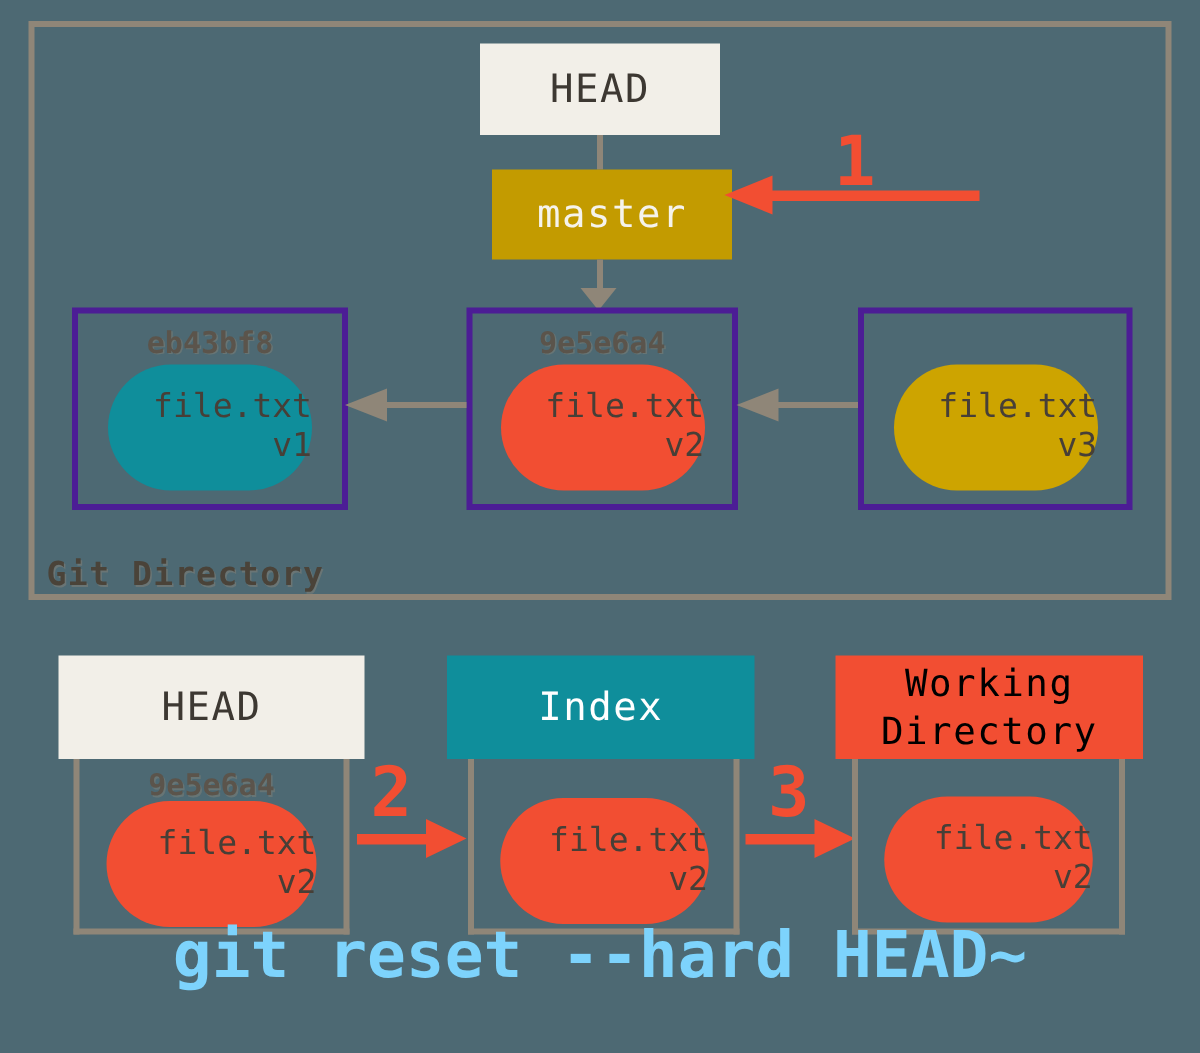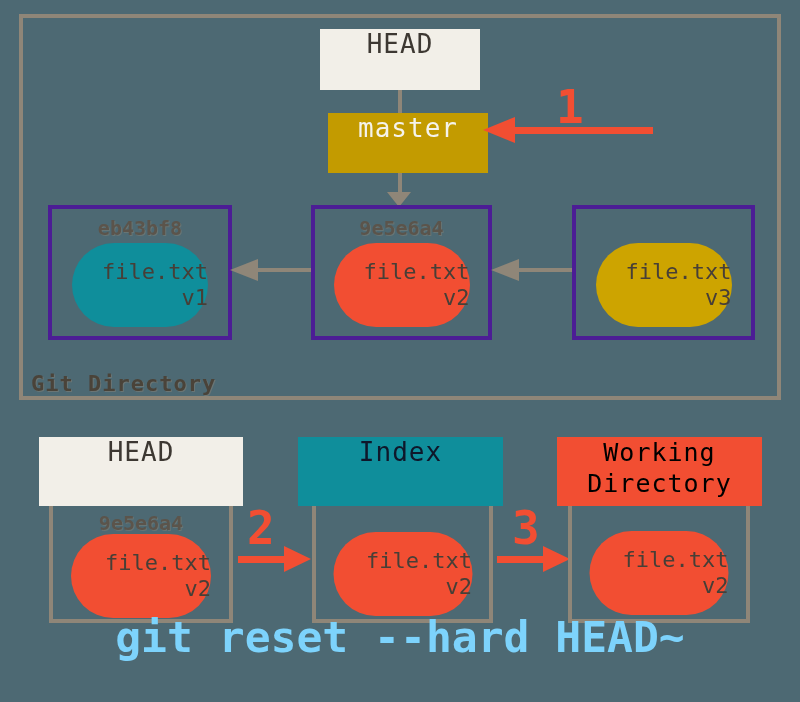--- a/index.html
+++ b/index.html
@@ -9,25 +9,25 @@
     font-family:"DejaVu Sans Mono","Liberation Mono",monospace;
   }
   .abs{position:absolute;box-sizing:border-box;}
 
   
   .repo-box{left:19px;top:14px;width:762px;height:386px;border:4px solid #8F8678;}
   .repo-label{left:31px;top:371px;font-size:22px;font-weight:700;color:#4A4339;
               text-shadow:1px 1px 0 rgba(143,134,120,.45);letter-spacing:1px;}
 
   
-  .hbox{display:flex;justify-content:center;text-align:center;
+  .hbox{display:flex;align-items:center;justify-content:center;text-align:center;
         font-size:26px;letter-spacing:1px;}
   .cream{background:#F2EFE8;color:#3D3832;}
   .goldbg{background:#C39B00;color:#F5F3EC;}
-  .tealbg{background:#0F8E9B;color:#0f172a;}
+  .tealbg{background:#0F8E9B;color:#ffffff;}
   .redbg{background:#F24E32;color:#000000;}
 
   .head-top{left:320px;top:29px;width:160px;height:61px;}
   .master-box{left:328px;top:113px;width:160px;height:60px;}
 
   .bot-head{left:39px;top:437px;width:204px;height:69px;}
   .bot-index{left:298px;top:437px;width:205px;height:69px;}
   .bot-wd{left:557px;top:437px;width:205px;height:69px;font-size:25px;line-height:1.25;}
 
   

